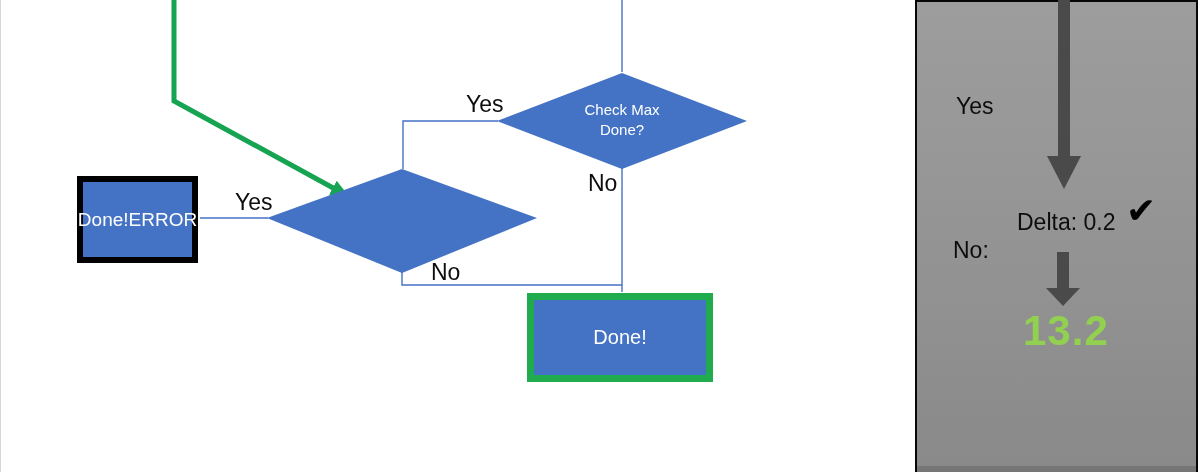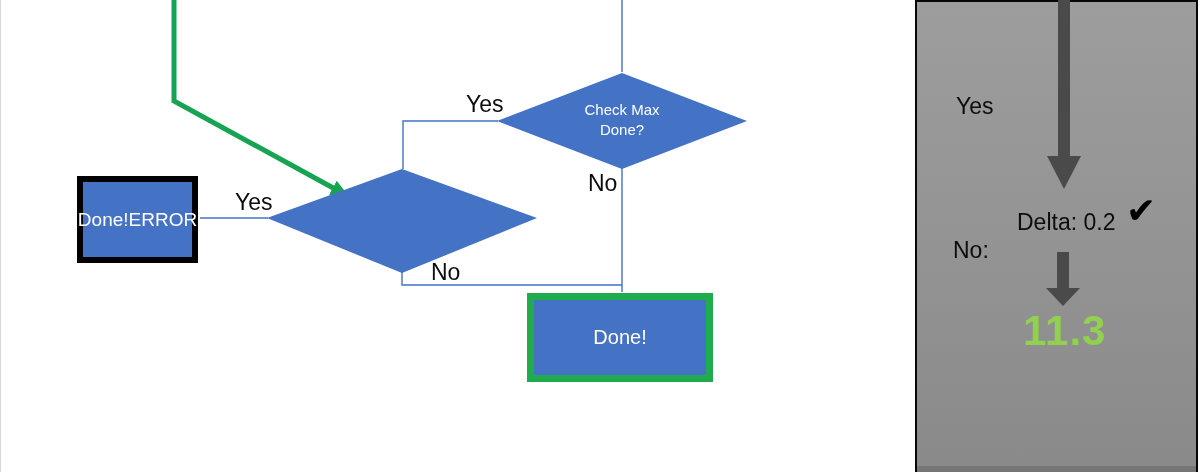--- a/index.html
+++ b/index.html
@@ -148,15 +148,15 @@
     <div>ERROR</div>
   </div>
   <div class="flow-box box-done">
     <div>Done!</div>
   </div>
 
   <div class="panel-text pt-yes">Yes</div>
   <div class="panel-text pt-no">No:</div>
   <div class="panel-text pt-delta">Delta: 0.2</div>
   <div class="panel-text pt-check">✔</div>
-  <div class="panel-text pt-result">11.3</div>
+  <div class="panel-text pt-result">13.2</div>
 
 </div>
 
 </body></html>

